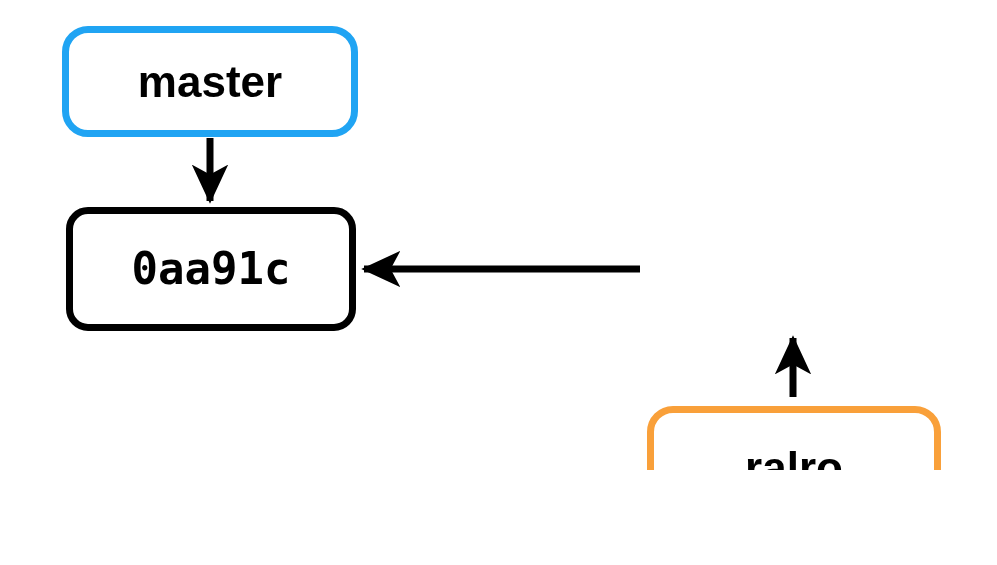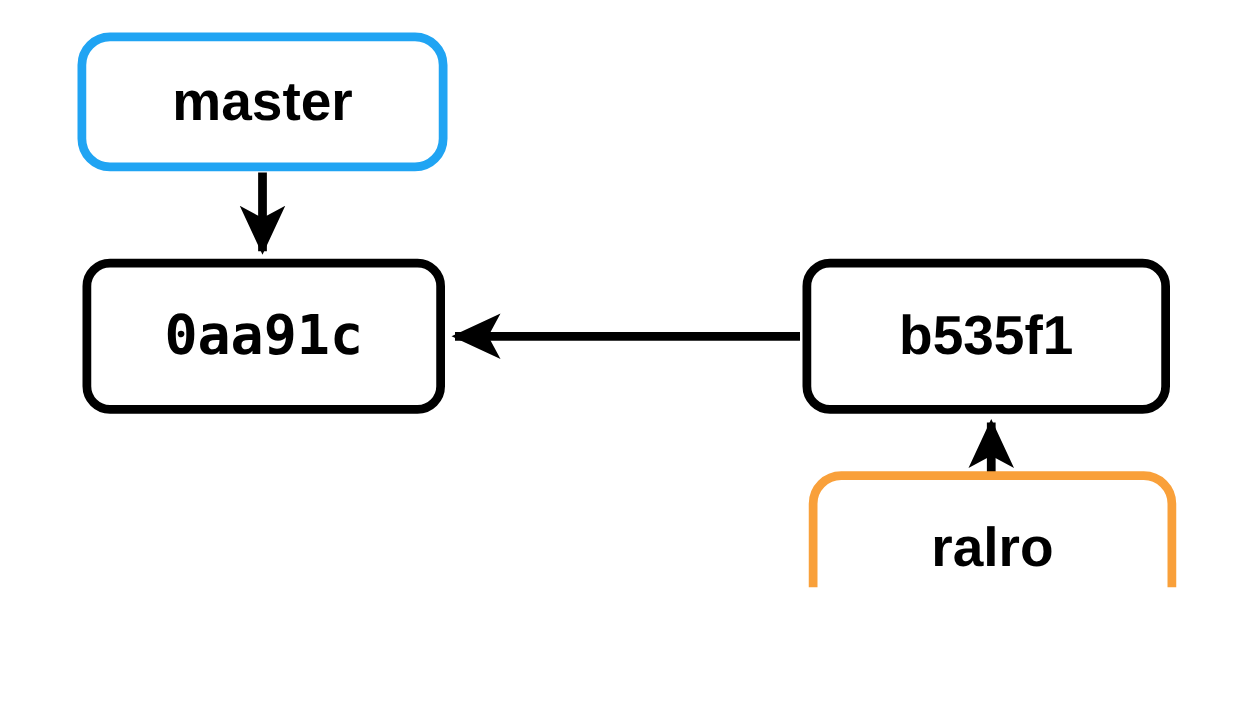--- a/index.html
+++ b/index.html
@@ -85,21 +85,18 @@
   </svg>
 
   <div class="node node-ref" style="left: 62px; top: 26px; width: 296px; height: 111px; border-color: rgb(32, 164, 243);">
     <span class="node-label label-sans" style="font-size: 44px; color: rgb(0, 0, 0);">master</span>
   </div>
 
   <div class="node node-commit" style="left: 66px; top: 207px; width: 290px; height: 124px; border-color: rgb(0, 0, 0);">
     <span class="node-label label-mono" style="font-size: 44px; color: rgb(0, 0, 0);">0aa91c</span>
   </div>
 
-  <div class="node node-commit" style="left: 642px; top: 207px; width: 294px; height: 124px; border-color: rgb(0, 0, 0);">
-    <span class="node-label label-sans" style="font-size: 44px; color: rgb(0, 0, 0);">b535f1</span>
-  </div>
 
-  <div class="node node-ref" style="left: 647px; top: 377px; width: 294px; height: 123px; border-color: rgb(249, 160, 58);">
+  <div class="node node-ref" style="left: 647px; top: 406px; width: 294px; height: 123px; border-color: rgb(249, 160, 58);">
     <span class="node-label label-sans" style="font-size: 44px; color: rgb(0, 0, 0);">ralro</span>
   </div>
 
 </div>
 
 </body></html>

